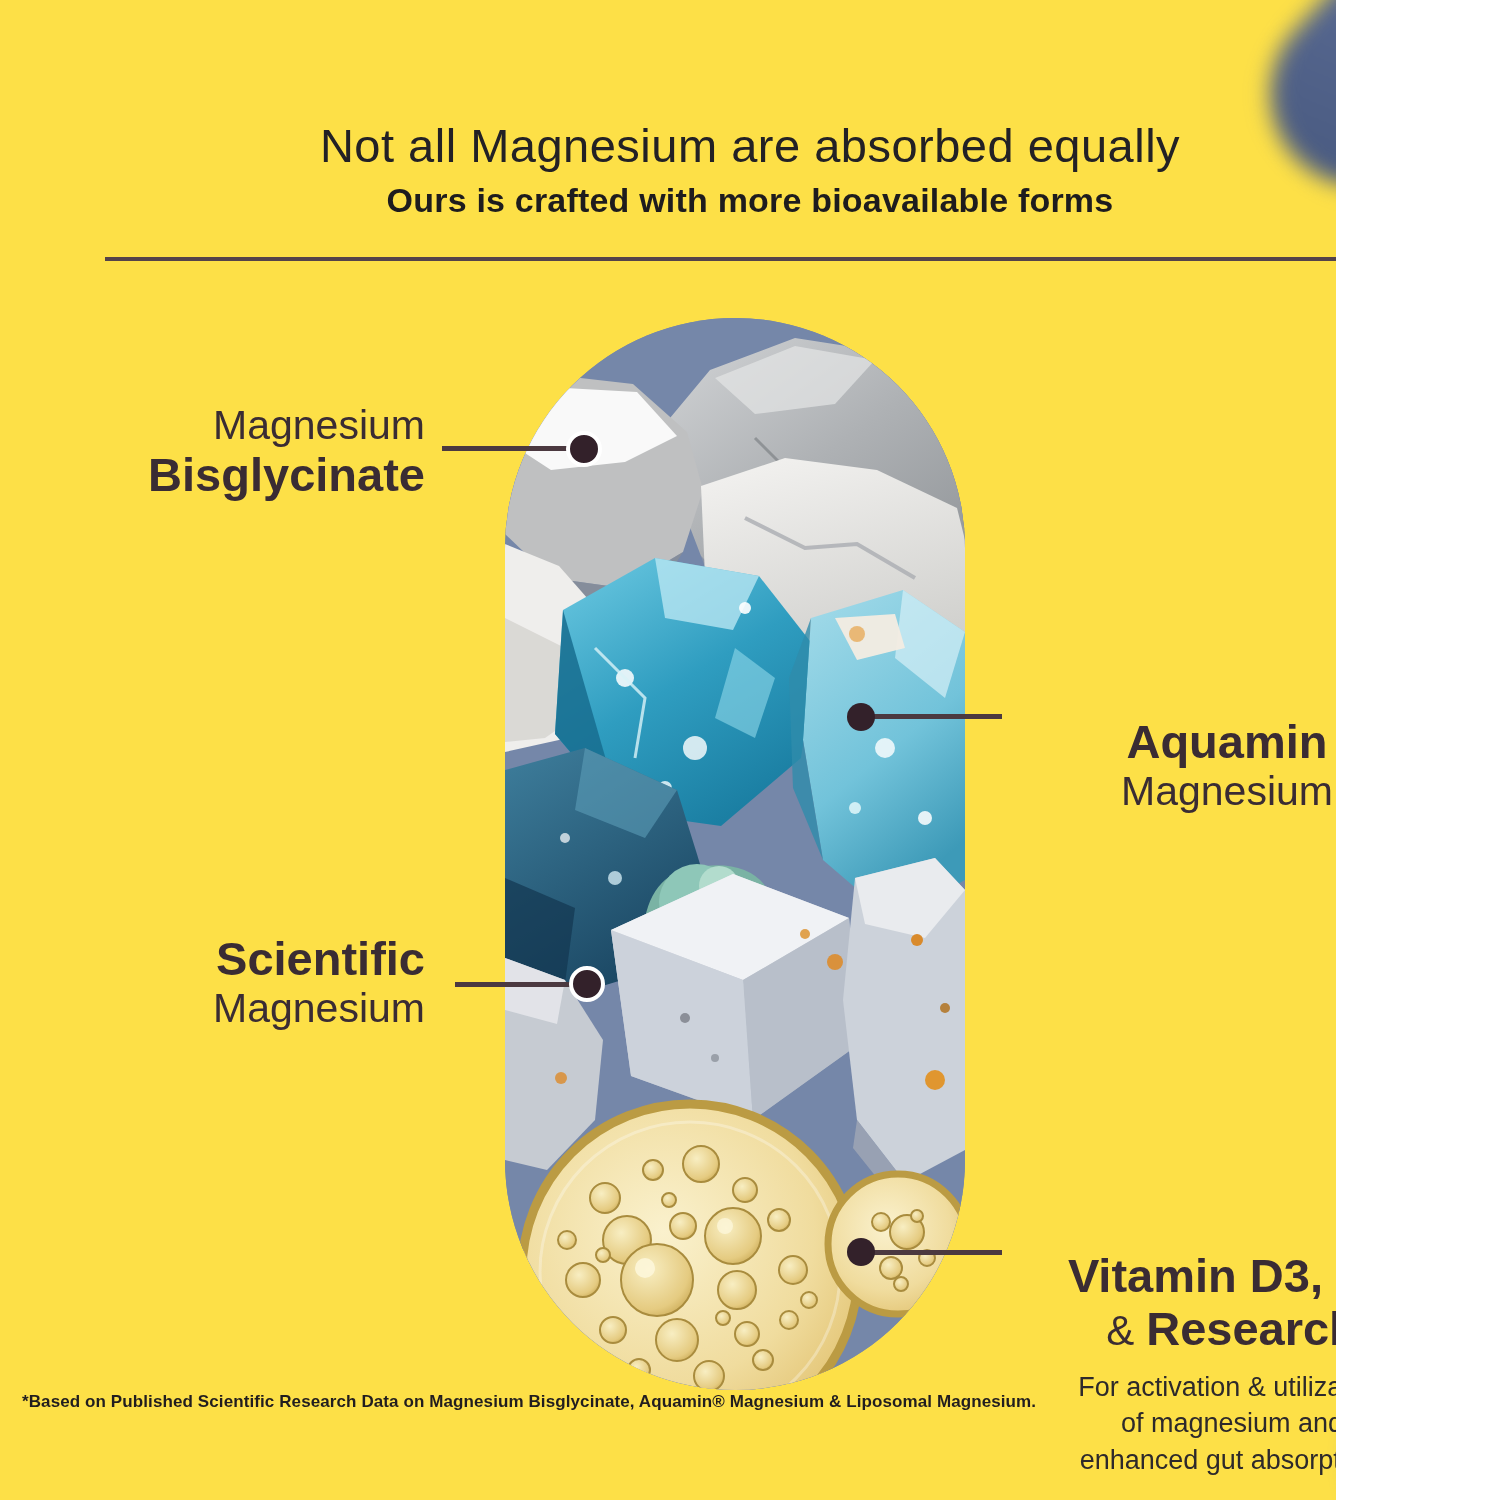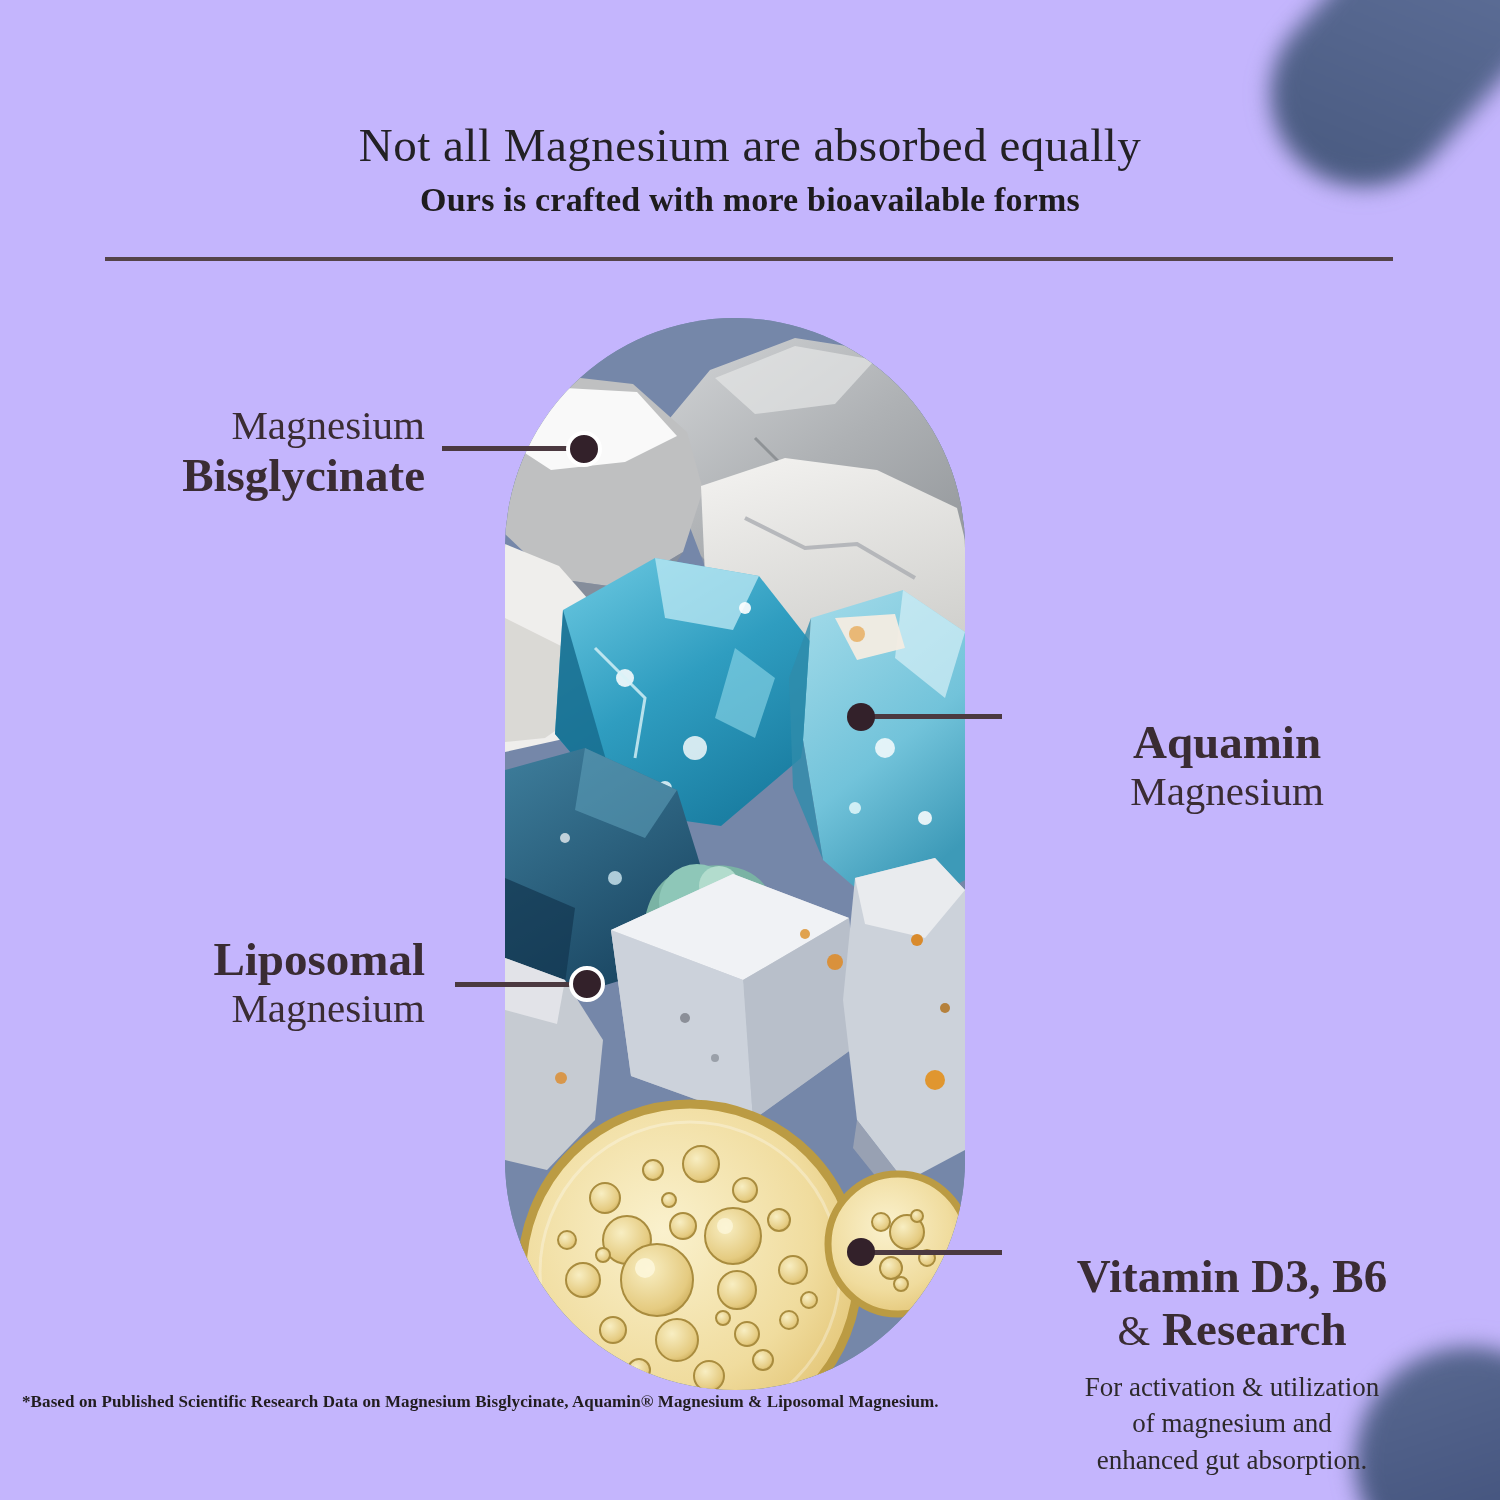--- a/index.html
+++ b/index.html
@@ -5,22 +5,22 @@
   :root{
     --accent-text:#3a2c33;
     --heading-text:#232125;
     --body-text:#2d292b;
     --connector:#4b3940;
     --dot:#33212a;
     --pill-background:#7587a9;
   }
   html,body{margin:0;padding:0;background:#ffffff;}
   .canvas{
-    position:relative;width:1500px;height:1500px;background:#c4b5fd;overflow:hidden;
-    font-family:Liberation Serif, serif;color:var(--heading-text);
+    position:relative;width:1336px;height:1500px;background:#fde047;overflow:hidden;
+    font-family:Liberation Sans, sans-serif;color:var(--heading-text);
   }
   
   .capsule{position:absolute;filter:blur(11px);}
   .capsule-tr{
     left:1352px;top:-212px;width:186px;height:430px;border-radius:95px;
     background:linear-gradient(160deg,#72819f 0%,#5a6b94 45%,#48597f 100%);
     transform:rotate(42deg);
   }
   .capsule-br{
     left:1438px;top:1318px;width:230px;height:500px;border-radius:115px;
@@ -245,21 +245,21 @@
   <div class="cdot ringed cdot-bis"></div>
 
   <div class="callout right co-aqua">
     <div class="co-title-bold">Aquamin</div>
     <div class="co-title-light">Magnesium</div>
   </div>
   <div class="cline cline-aqua"></div>
   <div class="cdot cdot-aqua"></div>
 
   <div class="callout left co-lipo">
-    <div class="co-title-bold">Liposomal</div>
+    <div class="co-title-bold">Scientific</div>
     <div class="co-title-light">Magnesium</div>
   </div>
   <div class="cline cline-lipo"></div>
   <div class="cdot ringed cdot-lipo"></div>
 
   <div class="callout right co-vit">
     <div class="co-title-bold">Vitamin D3, B6</div>
     <div class="co-title-bold"><span class="amp">&amp;</span><span>Research</span></div>
     <div class="co-desc">For  activation &amp; utilization
 of magnesium and

